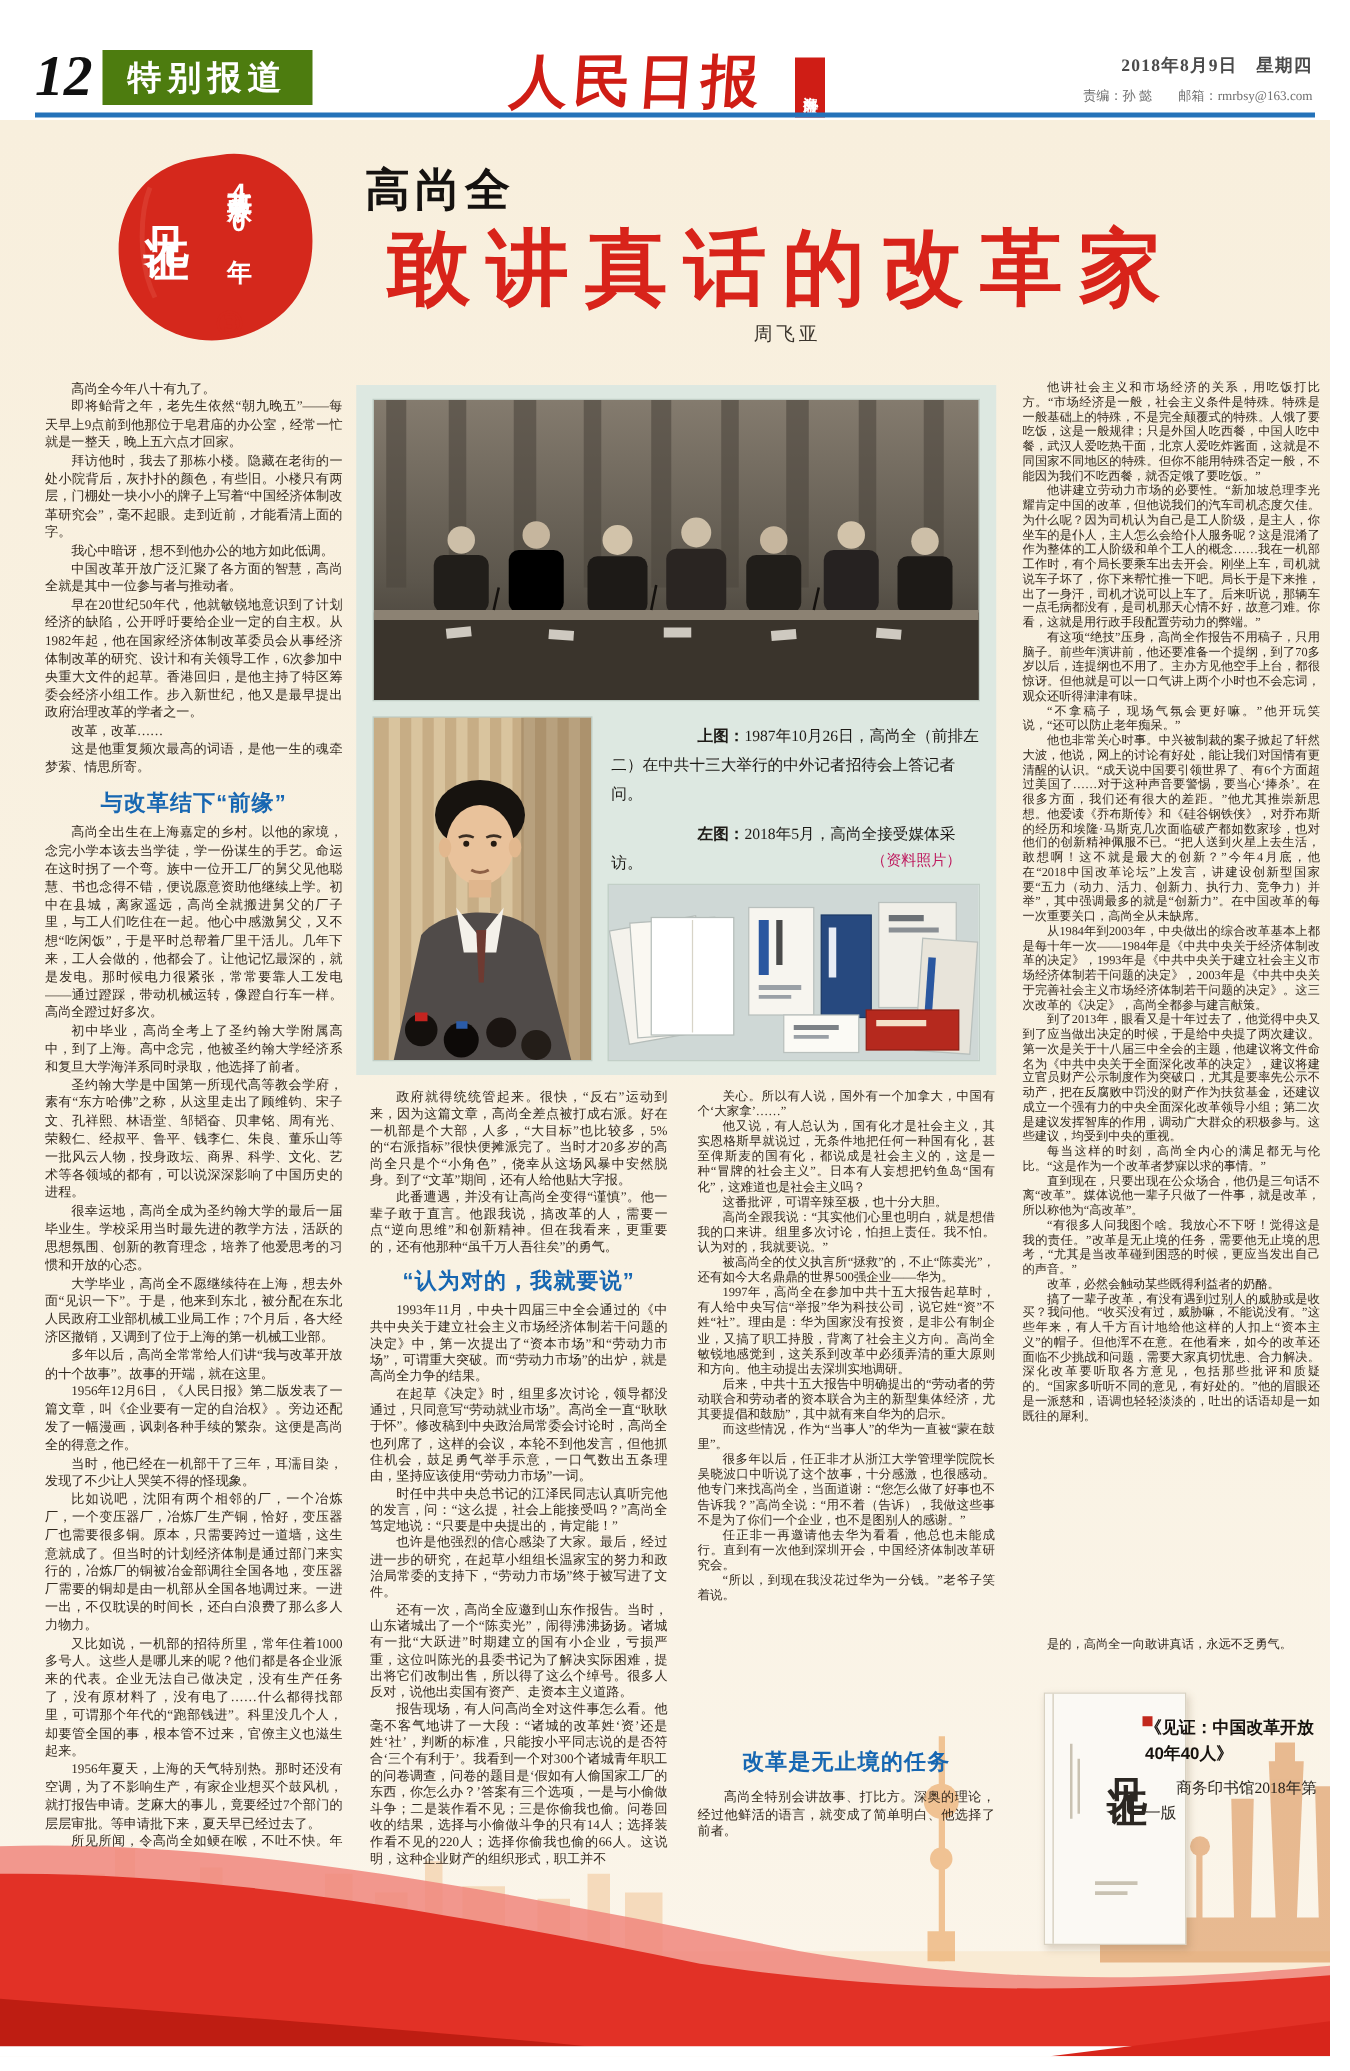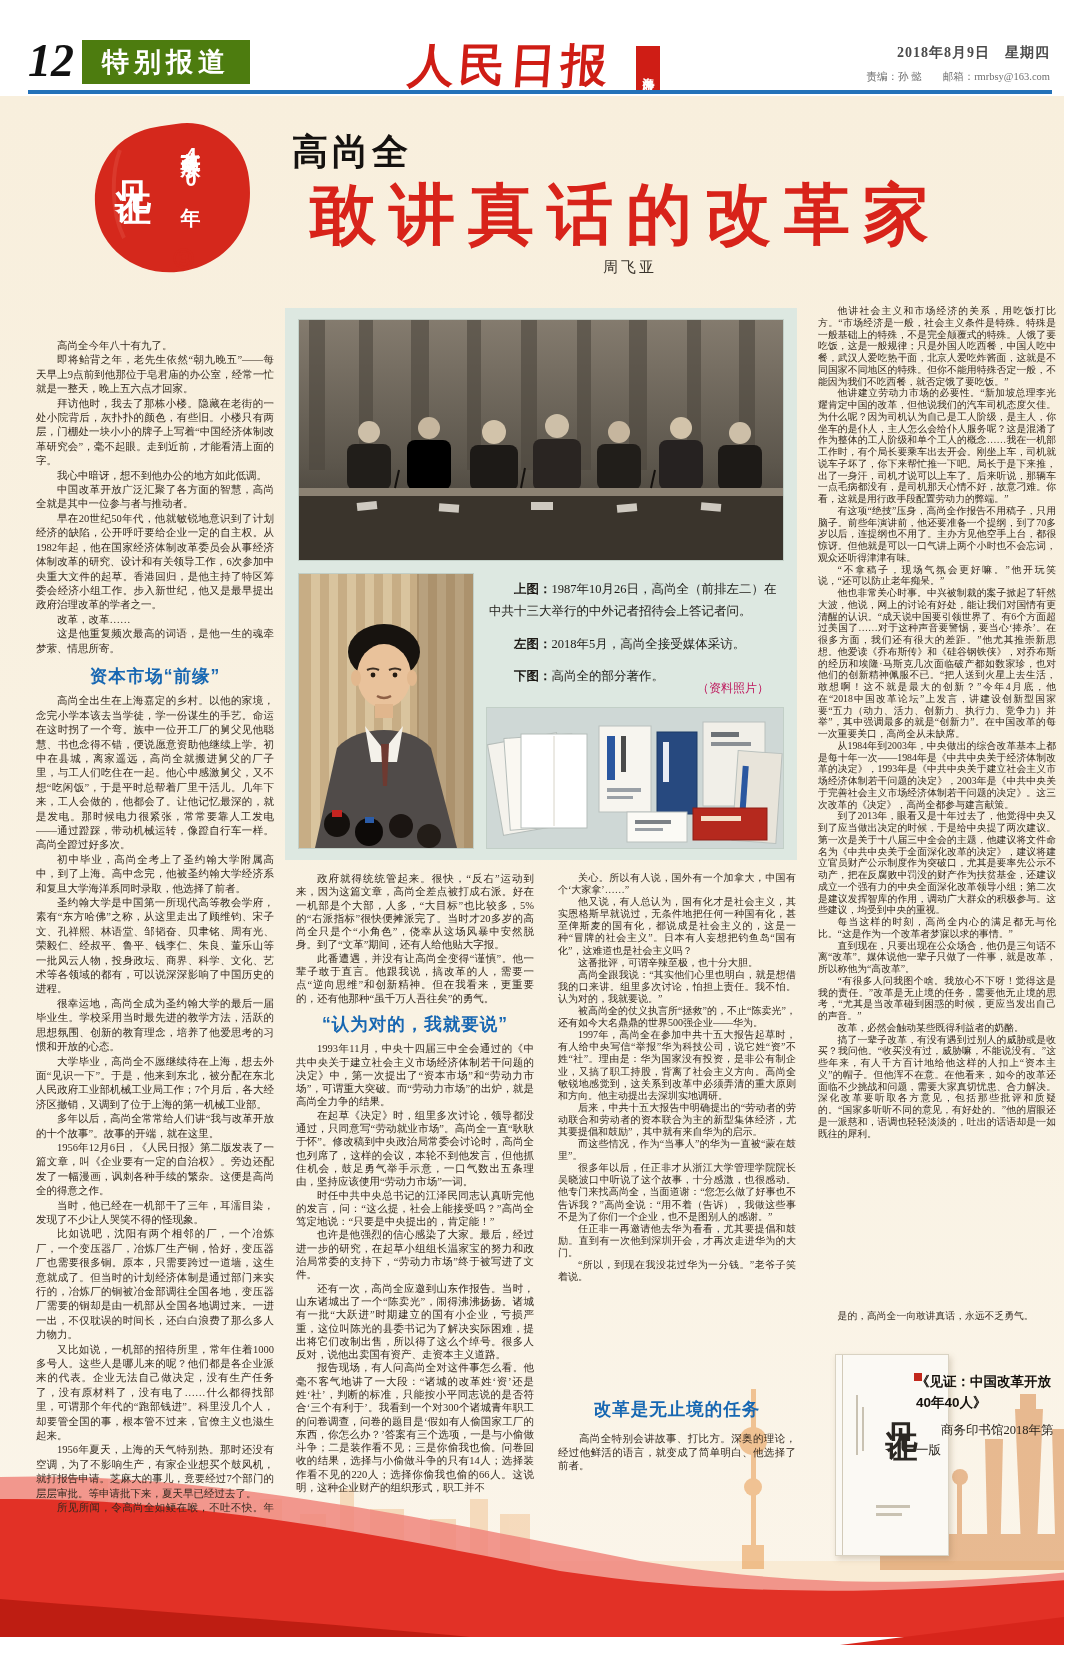--- a/index.html
+++ b/index.html
@@ -34,35 +34,35 @@
   #kicker{position:absolute;left:292px;top:32px;font:bold 36px "Liberation Sans",sans-serif;color:#151210;letter-spacing:4px;}
   #main-title{position:absolute;left:310px;top:74px;width:720px;font:bold 66px "Liberation Sans",sans-serif;
               color:#d8231a;letter-spacing:13px;white-space:nowrap;}
   #byline{position:absolute;left:310px;top:162px;width:640px;text-align:center;
           font:15px "Liberation Serif",serif;color:#3a342c;letter-spacing:3px;}
   
   .col{position:absolute;width:238px;text-align:justify;color:#33291f;overflow:hidden;z-index:3;}
   .col p{margin:0;text-indent:2em;}
   .col-heading{color:#1767b2;font-family:"Liberation Sans",sans-serif;font-weight:bold;font-size:17.5px;
                text-align:center;text-indent:0;margin:13px 0 11px 0;letter-spacing:1px;}
-  #col1{left:36px;top:209px;height:1176px;font-size:10.5px;line-height:14.4px;margin-top:34px;}
+  #col1{left:36px;top:209px;height:1176px;font-size:10.5px;line-height:14.4px;}
   #col2{left:296px;top:776px;height:628px;font-size:10.5px;line-height:13.3px;}
   #col3a{left:558px;top:776px;height:506px;font-size:10px;line-height:12.1px;}
   #col3-heading{position:absolute;left:558px;top:1288px;width:238px;z-index:3;}
   #col3b{left:558px;top:1336px;height:52px;font-size:10.5px;line-height:13.5px;}
   #col4{left:818px;top:209px;height:1002px;font-size:9.8px;line-height:11.75px;}
   #col4-last{left:818px;top:1214px;height:30px;font-size:9.8px;line-height:12px;}
   
   #photo-box{position:absolute;left:285px;top:212px;width:512px;height:552px;background:#dde8e1;z-index:2;}
   #photo-press{position:absolute;left:14px;top:12px;width:484px;height:240px;box-shadow:0 0 0 1px #c2cfc7;}
   #photo-interview{position:absolute;left:14px;top:266px;width:174px;height:274px;box-shadow:0 0 0 1px #c2cfc7;}
   #photo-books{position:absolute;left:202px;top:400px;width:296px;height:140px;box-shadow:0 0 0 1px #c2cfc7;}
   #captions{position:absolute;left:204px;top:270px;width:294px;font-size:12.5px;line-height:1.78;color:#1d1a16;}
   .cap{margin:0 0 10px 0;text-indent:2em;}
-  .cap b{font-family:Liberation Serif, serif;font-weight:bold;}
+  .cap b{font-family:Liberation Mono, monospace;font-weight:bold;margin-left:44px;}
   #photo-credit{position:absolute;left:204px;top:372px;width:280px;text-align:right;font-size:12px;color:#be185d;}
   
   #book-cover{position:absolute;left:835px;top:1258px;width:112px;height:200px;background:#fbf9f4;
               border:1px solid #d9d2c2;box-shadow:2px 3px 6px rgba(120,90,60,.25);z-index:3;}
   #book-cover .spine{position:absolute;left:6px;top:0;width:1px;height:200px;background:#d2cab8;}
   #cover-title{position:absolute;left:44px;top:42px;writing-mode:vertical-rl;font:bold 32px "Liberation Serif",serif;
                color:#2b2722;letter-spacing:8px;}
   .cover-bar{position:absolute;background:#c9c2b2;}
   #cover-seal{position:absolute;left:78px;top:18px;width:8px;height:8px;background:#c2281c;}
   #book-info{position:absolute;left:916px;top:1276px;width:140px;z-index:3;}
@@ -302,21 +302,21 @@
 
     <div id="col1" class="col">
         <p class="col-para">高尚全今年八十有九了。</p>
         <p class="col-para">即将鲐背之年，老先生依然“朝九晚五”——每天早上9点前到他那位于皂君庙的办公室，经常一忙就是一整天，晚上五六点才回家。</p>
         <p class="col-para">拜访他时，我去了那栋小楼。隐藏在老街的一处小院背后，灰扑扑的颜色，有些旧。小楼只有两层，门棚处一块小小的牌子上写着“中国经济体制改革研究会”，毫不起眼。走到近前，才能看清上面的字。</p>
         <p class="col-para">我心中暗讶，想不到他办公的地方如此低调。</p>
         <p class="col-para">中国改革开放广泛汇聚了各方面的智慧，高尚全就是其中一位参与者与推动者。</p>
         <p class="col-para">早在20世纪50年代，他就敏锐地意识到了计划经济的缺陷，公开呼吁要给企业一定的自主权。从1982年起，他在国家经济体制改革委员会从事经济体制改革的研究、设计和有关领导工作，6次参加中央重大文件的起草。香港回归，是他主持了特区筹委会经济小组工作。步入新世纪，他又是最早提出政府治理改革的学者之一。</p>
         <p class="col-para">改革，改革……</p>
         <p class="col-para">这是他重复频次最高的词语，是他一生的魂牵梦萦、情思所寄。</p>
-        <h3 class="col-heading">资本市场“前缘”</h3>
+        <h3 class="col-heading">与改革结下“前缘”</h3>
         <p class="col-para">高尚全出生在上海嘉定的乡村。以他的家境，念完小学本该去当学徒，学一份谋生的手艺。命运在这时拐了一个弯。族中一位开工厂的舅父见他聪慧、书也念得不错，便说愿意资助他继续上学。初中在县城，离家遥远，高尚全就搬进舅父的厂子里，与工人们吃住在一起。他心中感激舅父，又不想“吃闲饭”，于是平时总帮着厂里干活儿。几年下来，工人会做的，他都会了。让他记忆最深的，就是发电。那时候电力很紧张，常常要靠人工发电——通过蹬踩，带动机械运转，像蹬自行车一样。高尚全蹬过好多次。</p>
         <p class="col-para">初中毕业，高尚全考上了圣约翰大学附属高中，到了上海。高中念完，他被圣约翰大学经济系和复旦大学海洋系同时录取，他选择了前者。</p>
         <p class="col-para">圣约翰大学是中国第一所现代高等教会学府，素有“东方哈佛”之称，从这里走出了顾维钧、宋子文、孔祥熙、林语堂、邹韬奋、贝聿铭、周有光、荣毅仁、经叔平、鲁平、钱李仁、朱良、董乐山等一批风云人物，投身政坛、商界、科学、文化、艺术等各领域的都有，可以说深深影响了中国历史的进程。</p>
         <p class="col-para">很幸运地，高尚全成为圣约翰大学的最后一届毕业生。学校采用当时最先进的教学方法，活跃的思想氛围、创新的教育理念，培养了他爱思考的习惯和开放的心态。</p>
         <p class="col-para">大学毕业，高尚全不愿继续待在上海，想去外面“见识一下”。于是，他来到东北，被分配在东北人民政府工业部机械工业局工作；7个月后，各大经济区撤销，又调到了位于上海的第一机械工业部。</p>
         <p class="col-para">多年以后，高尚全常常给人们讲“我与改革开放的十个故事”。故事的开端，就在这里。</p>
         <p class="col-para">1956年12月6日，《人民日报》第二版发表了一篇文章，叫《企业要有一定的自治权》。旁边还配发了一幅漫画，讽刺各种手续的繁杂。这便是高尚全的得意之作。</p>
         <p class="col-para">当时，他已经在一机部干了三年，耳濡目染，发现了不少让人哭笑不得的怪现象。</p>
         <p class="col-para">比如说吧，沈阳有两个相邻的厂，一个冶炼厂，一个变压器厂，冶炼厂生产铜，恰好，变压器厂也需要很多铜。原本，只需要跨过一道墙，这生意就成了。但当时的计划经济体制是通过部门来实行的，冶炼厂的铜被冶金部调往全国各地，变压器厂需要的铜却是由一机部从全国各地调过来。一进一出，不仅耽误的时间长，还白白浪费了那么多人力物力。</p>
         <p class="col-para">又比如说，一机部的招待所里，常年住着1000多号人。这些人是哪儿来的呢？他们都是各企业派来的代表。企业无法自己做决定，没有生产任务了，没有原材料了，没有电了……什么都得找部里，可谓那个年代的“跑部钱进”。科里没几个人，却要管全国的事，根本管不过来，官僚主义也滋生起来。</p>
@@ -337,21 +337,21 @@
     <div id="col3a" class="col">
         <p class="col-para">关心。所以有人说，国外有一个加拿大，中国有个‘大家拿’……”</p>
         <p class="col-para">他又说，有人总认为，国有化才是社会主义，其实恩格斯早就说过，无条件地把任何一种国有化，甚至俾斯麦的国有化，都说成是社会主义的，这是一种“冒牌的社会主义”。日本有人妄想把钓鱼岛“国有化”，这难道也是社会主义吗？</p>
         <p class="col-para">这番批评，可谓辛辣至极，也十分大胆。</p>
         <p class="col-para">高尚全跟我说：“其实他们心里也明白，就是想借我的口来讲。组里多次讨论，怕担上责任。我不怕。认为对的，我就要说。”</p>
         <p class="col-para">被高尚全的仗义执言所“拯救”的，不止“陈卖光”，还有如今大名鼎鼎的世界500强企业——华为。</p>
         <p class="col-para">1997年，高尚全在参加中共十五大报告起草时，有人给中央写信“举报”华为科技公司，说它姓“资”不姓“社”。理由是：华为国家没有投资，是非公有制企业，又搞了职工持股，背离了社会主义方向。高尚全敏锐地感觉到，这关系到改革中必须弄清的重大原则和方向。他主动提出去深圳实地调研。</p>
         <p class="col-para">后来，中共十五大报告中明确提出的“劳动者的劳动联合和劳动者的资本联合为主的新型集体经济，尤其要提倡和鼓励”，其中就有来自华为的启示。</p>
         <p class="col-para">而这些情况，作为“当事人”的华为一直被“蒙在鼓里”。</p>
         <p class="col-para">很多年以后，任正非才从浙江大学管理学院院长吴晓波口中听说了这个故事，十分感激，也很感动。他专门来找高尚全，当面道谢：“您怎么做了好事也不告诉我？”高尚全说：“用不着（告诉），我做这些事不是为了你们一个企业，也不是图别人的感谢。”</p>
-        <p class="col-para">任正非一再邀请他去华为看看，尤其要提倡和鼓励。直到有一次他到深圳开会，才再次走进华为的大门。</p>
+        <p class="col-para">任正非一再邀请他去华为看看，他总也未能成行。直到有一次他到深圳开会，中国经济体制改革研究会。</p>
         <p class="col-para">“所以，到现在我没花过华为一分钱。”老爷子笑着说。</p>
       </div>
     <h3 id="col3-heading" class="col-heading">改革是无止境的任务</h3>
     <div id="col3b" class="col">
         <p class="col-para">高尚全特别会讲故事、打比方。深奥的理论，经过他鲜活的语言，就变成了简单明白、他选择了前者。</p>
       </div>
     <div id="col4" class="col">
         <p class="col-para">他讲社会主义和市场经济的关系，用吃饭打比方。“市场经济是一般，社会主义条件是特殊。特殊是一般基础上的特殊，不是完全颠覆式的特殊。人饿了要吃饭，这是一般规律；只是外国人吃西餐，中国人吃中餐，武汉人爱吃热干面，北京人爱吃炸酱面，这就是不同国家不同地区的特殊。但你不能用特殊否定一般，不能因为我们不吃西餐，就否定饿了要吃饭。”</p>
         <p class="col-para">他讲建立劳动力市场的必要性。“新加坡总理李光耀肯定中国的改革，但他说我们的汽车司机态度欠佳。为什么呢？因为司机认为自己是工人阶级，是主人，你坐车的是仆人，主人怎么会给仆人服务呢？这是混淆了作为整体的工人阶级和单个工人的概念……我在一机部工作时，有个局长要乘车出去开会。刚坐上车，司机就说车子坏了，你下来帮忙推一下吧。局长于是下来推，出了一身汗，司机才说可以上车了。后来听说，那辆车一点毛病都没有，是司机那天心情不好，故意刁难。你看，这就是用行政手段配置劳动力的弊端。”</p>
         <p class="col-para">有这项“绝技”压身，高尚全作报告不用稿子，只用脑子。前些年演讲前，他还要准备一个提纲，到了70多岁以后，连提纲也不用了。主办方见他空手上台，都很惊讶。但他就是可以一口气讲上两个小时也不会忘词，观众还听得津津有味。</p>

